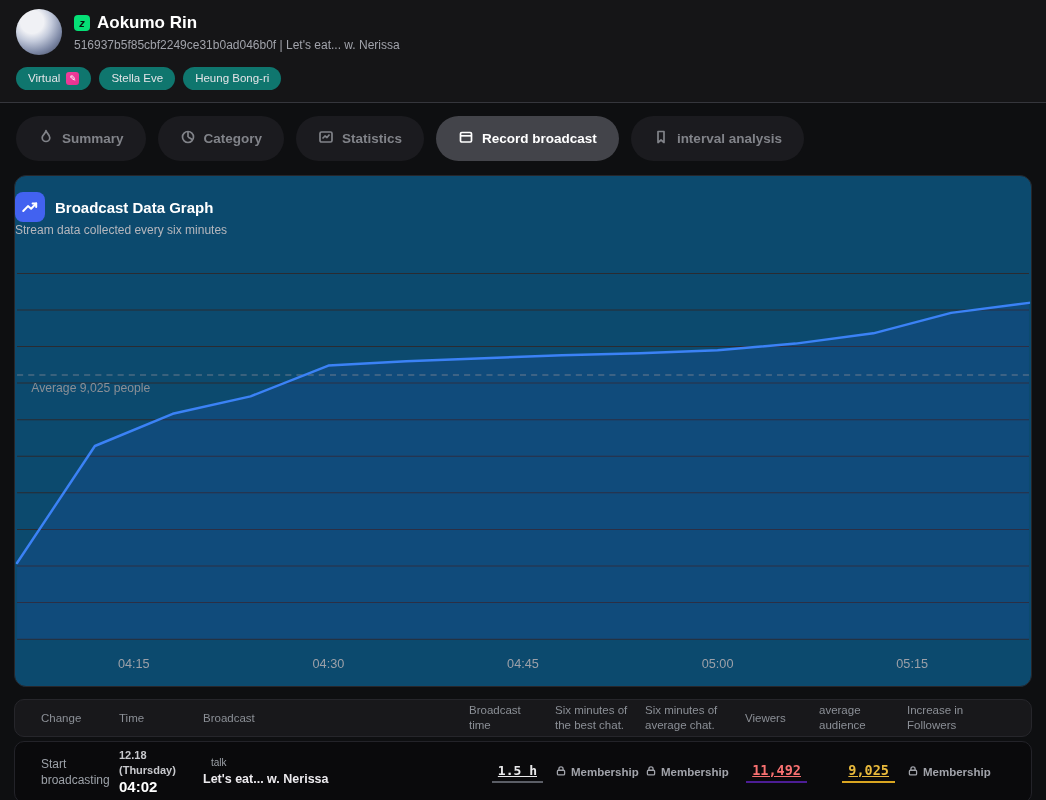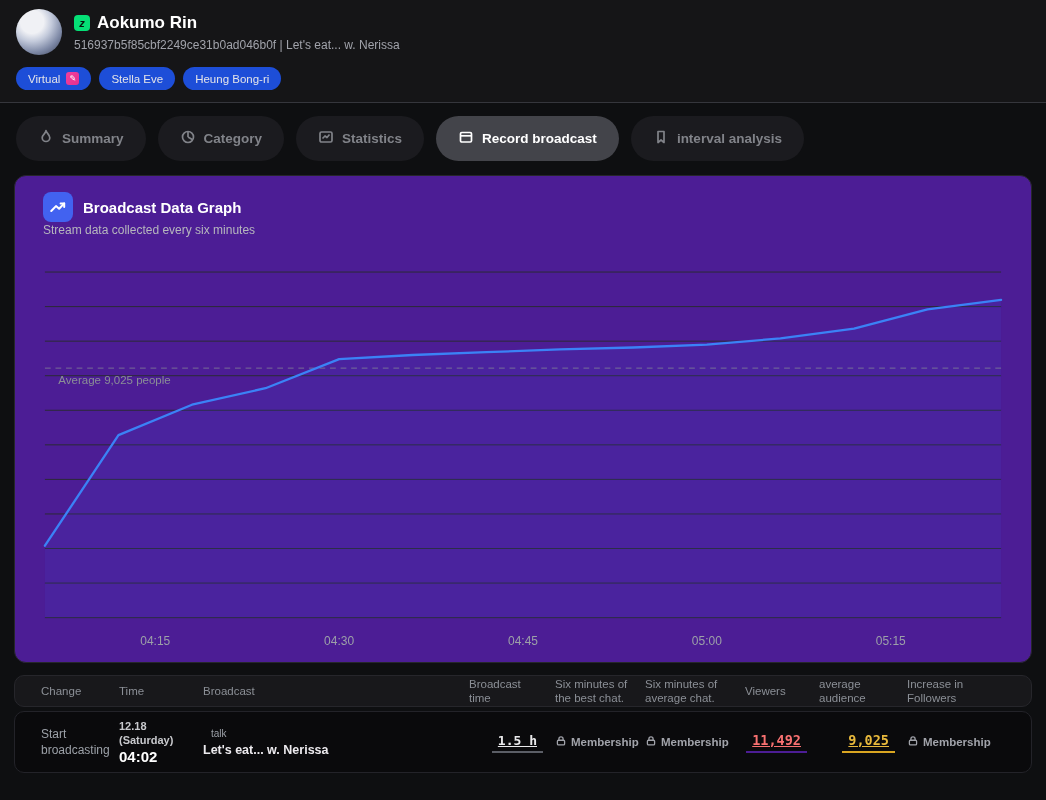--- a/index.html
+++ b/index.html
@@ -10,49 +10,49 @@
   .profile-section { background:#151517; border-bottom:1px solid #35363c; padding:9px 16px 12px; }
   .profile-row { display:flex; align-items:center; gap:12px; }
   .avatar { width:46px; height:46px; border-radius:50%; flex:0 0 auto;
     background: radial-gradient(circle at 35% 28%, #f0f1f5 0 26%, #c3cadb 44%, #7e89a6 68%, #323a50 100%); }
   .name-line { display:flex; align-items:center; gap:7px; }
   .platform-badge { width:16px; height:16px; border-radius:4px; background:#05e076; color:#07140c;
     font-size:11px; font-weight:bold; display:flex; align-items:center; justify-content:center; font-style:italic; }
   .channel-name { font-size:17px; font-weight:700; color:#ffffff; }
   .channel-sub { margin-top:5px; font-size:12px; color:#a1a3ab; }
   .tag-row { display:flex; gap:8px; margin-top:12px; }
-  .tag-pill { display:inline-flex; align-items:center; gap:6px; background:#1d4ed8; border-radius:999px;
+  .tag-pill { display:inline-flex; gap:6px; background:#0f766e; border-radius:999px;
     padding:5px 12px; font-size:11.5px; color:#e4e4e8; cursor:pointer; }
   .nineteen-badge { width:13px; height:13px; border-radius:3px; background:linear-gradient(135deg,#f43f9d,#e3308f);
     color:#fff; font-size:8px; display:flex; align-items:center; justify-content:center; }
 
   
   .tab-bar { display:flex; gap:12px; padding:13px 16px 8px; }
   .tab { display:inline-flex; align-items:center; gap:8px; padding:13px 22px; border-radius:26px;
     background:#1b1b1f; color:#818389; font-size:13.5px; font-weight:600; border:none; cursor:pointer;
     font-family:"Liberation Sans", sans-serif; }
   .tab svg { flex:0 0 auto; }
   .tab.active { background:#43444a; color:#ffffff; font-weight:700; }
 
   
-  .chart-card { margin:6px 14px 12px; background:#4c1d95; border:1px solid #26262b; border-radius:12px;
-    padding:16px 28px 6px; }
+  .chart-card { margin:6px 14px 12px; background:#0c4a6e; border:1px solid #26262b; border-radius:12px;
+    padding:16px 0 6px; }
   .chart-head { display:flex; align-items:center; gap:10px; }
   .chart-badge { width:30px; height:30px; border-radius:8px; background:#4262f0; display:flex;
     align-items:center; justify-content:center; color:#fff; }
   .chart-title { font-size:15px; font-weight:700; color:#ffffff; }
   .chart-sub { margin-top:1px; font-size:12px; color:#b6b7bd; }
   .chart-wrap { margin-top:12px; }
   #chart-svg { width:100%; height:auto; display:block; }
 
   
   .tgrid { display:grid; grid-template-columns:66px 72px 1fr 74px 78px 88px 62px 76px 98px;
     column-gap:12px; align-items:center; padding:0 26px; }
   .thead-card { margin:10px 14px 4px; background:#18181b; border:1px solid #26262b; border-radius:10px;
-    height:32px; }
+    height:38px; }
   .thead-card .th { font-size:11.5px; color:#8b8f96; line-height:1.25; }
   .th-right { text-align:left; }
   .trow-card { margin:0 14px; background:#0a0a0c; border:1px solid #232329; border-radius:10px;
     height:62px; cursor:pointer; }
   .cell-muted { font-size:12px; color:#9ca1a8; line-height:1.35; }
   .cell-date { font-size:11px; font-weight:700; color:#c8c9cd; line-height:1.3; }
   .cell-time { font-size:15px; font-weight:700; color:#ffffff; margin-top:1px; }
   .cell-cat { font-size:10px; color:#9ca1a8;padding-left:8px; }
   .cell-title { font-size:12.5px; font-weight:700; color:#eceaee; margin-top:4px; }
   .stat { font-family:"DejaVu Sans Mono", monospace; font-weight:700; font-size:13px;
@@ -174,21 +174,21 @@
   <div class="th">Six minutes of the best chat.</div>
   <div class="th">Six minutes of average chat.</div>
   <div class="th th-right">Viewers</div>
   <div class="th">average audience</div>
   <div class="th">Increase in Followers</div>
 </section>
 
 <section class="trow-card tgrid">
   <div class="cell-muted">Start broadcasting</div>
   <div>
-    <div class="cell-date">12.18 (Saturday)</div>
+    <div class="cell-date">12.18 (Thursday)</div>
     <div class="cell-time">04:02</div>
   </div>
   <div>
     <div class="cell-cat">talk</div>
     <div class="cell-title">Let's eat... w. Nerissa</div>
   </div>
   <div class="num-right">
     <span class="stat stat-hours">1.5 h</span>
   </div>
   <div>

